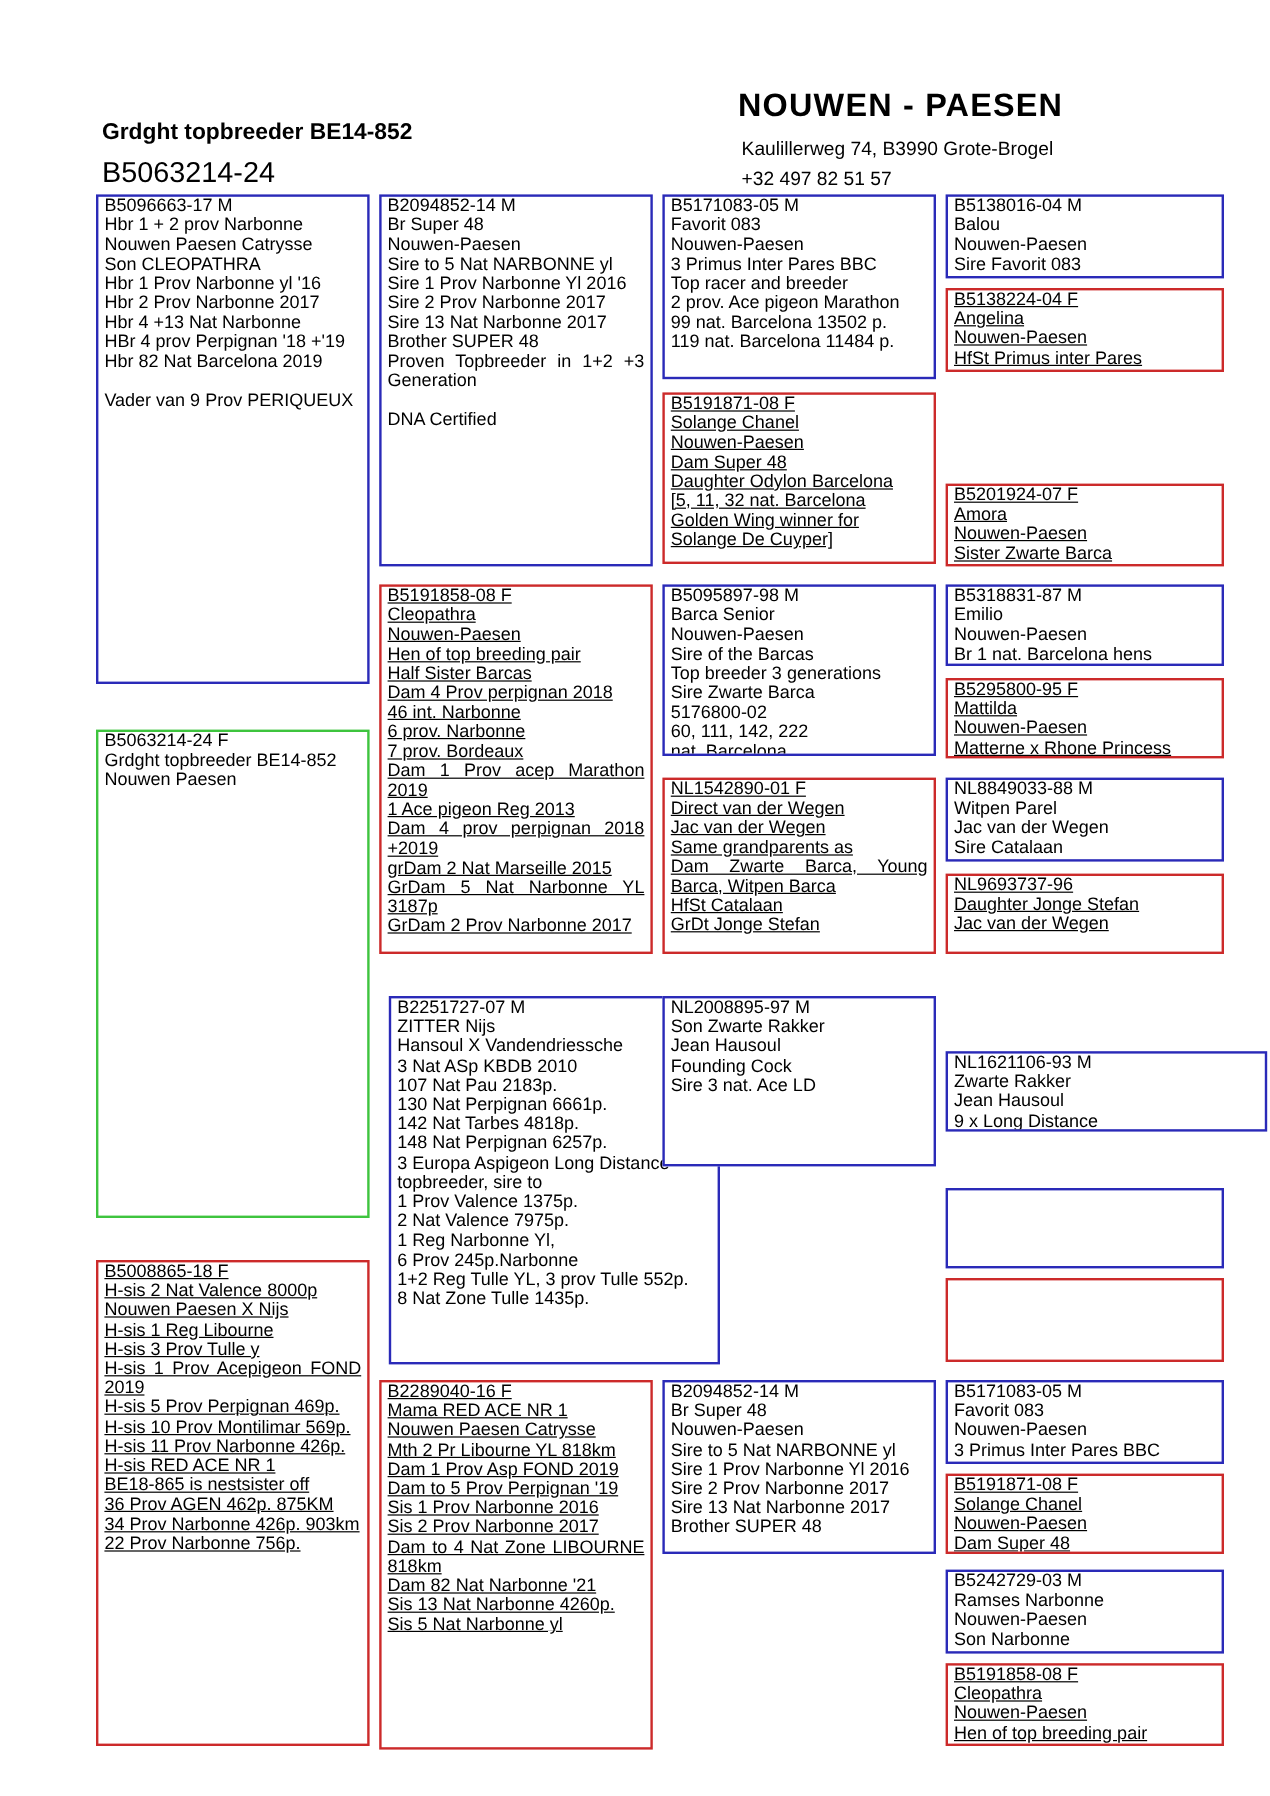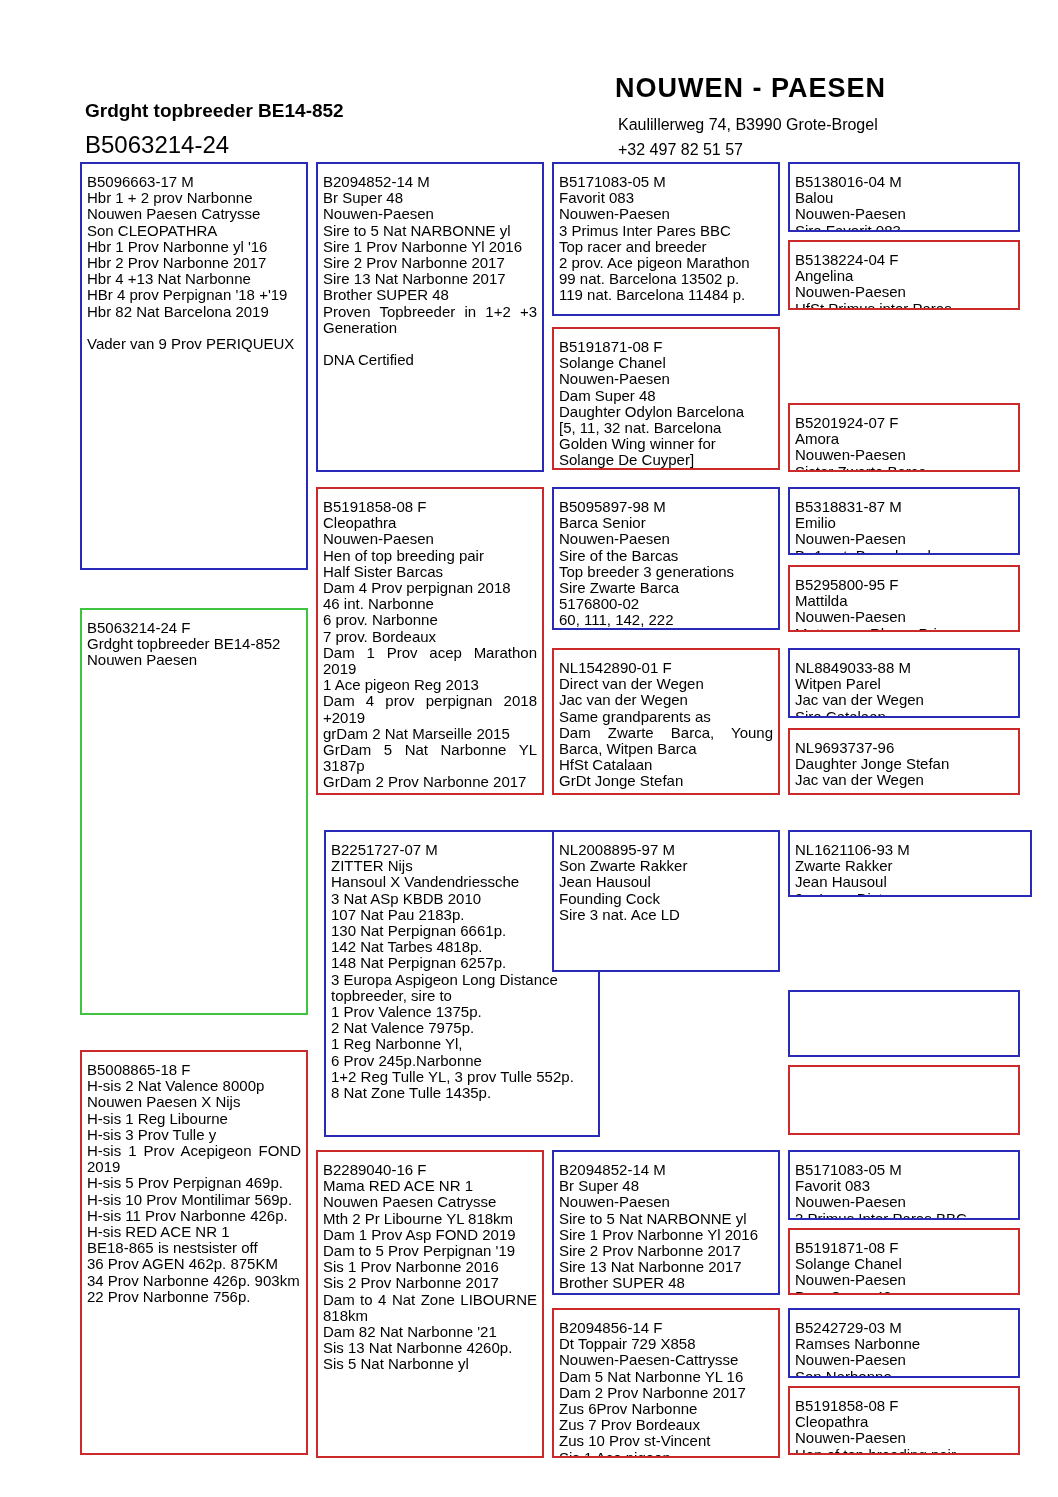--- a/index.html
+++ b/index.html
@@ -31,29 +31,29 @@
   }
   .hdr-phone {
     position: absolute; left: 618px; top: 101px;
     font-size: 16px;
   }
   .box {
     position: absolute;
     box-sizing: border-box;
     border: 2px solid #000;
     background: #fff;
-    padding: 10px 5px 2px 5px;
+    padding: 0 5px 2px 5px;
     font-size: 15px;
     line-height: 16.2px;
     white-space: pre-line;
     text-align: justify;
     overflow: hidden;
   }
   .box.sire-line { border-color: var(--male-line, #2a2ab8); }
-  .box.dam-line  { border-color: var(--female-line, #cc2a2a); }
+  .box.dam-line  { border-color: var(--female-line, #cc2a2a); text-decoration: underline; }
   .box.subject   { border-color: var(--subject-line, #3ec43e); }
 </style>
 </head>
 <body>
 
 <div class="page">
 
   <div class="hdr-title-left">Grdght topbreeder BE14-852</div>
   <div class="hdr-ring-left">B5063214-24</div>
   <div class="hdr-breeder">NOUWEN - PAESEN</div>
@@ -182,29 +182,20 @@
 Founding Cock
 Sire 3 nat. Ace LD</div>
   <div class="box sire-line" style="left:552px; top:1110px; width:228px; height:145px">B2094852-14  M
 Br Super 48
 Nouwen-Paesen
 Sire to 5 Nat NARBONNE yl
 Sire 1 Prov Narbonne Yl 2016
 Sire 2 Prov Narbonne 2017
 Sire 13 Nat Narbonne 2017
 Brother SUPER 48</div>
-  <div class="box dam-line" style="left:552px; top:1268px; width:228px; height:150px">B2094856-14  F
-Dt Toppair 729 X858
-Nouwen-Paesen-Cattrysse
-Dam 5 Nat Narbonne YL 16
-Dam 2 Prov Narbonne 2017
-Zus 6Prov Narbonne
-Zus 7 Prov Bordeaux
-Zus 10 Prov st-Vincent
-Sis 1 Ace pigeon</div>
 
   <div class="box sire-line" style="left:788px; top:122px; width:232px; height:70px">B5138016-04  M
 Balou
 Nouwen-Paesen
 Sire Favorit 083</div>
   <div class="box dam-line" style="left:788px; top:200px; width:232px; height:70px">B5138224-04  F
 Angelina
 Nouwen-Paesen
 HfSt Primus inter Pares</div>
   <div class="box dam-line" style="left:788px; top:363px; width:232px; height:69px">B5201924-07  F
@@ -219,21 +210,21 @@
 Mattilda
 Nouwen-Paesen
 Matterne x Rhone Princess</div>
   <div class="box sire-line" style="left:788px; top:608px; width:232px; height:70px">NL8849033-88  M
 Witpen Parel
 Jac van der Wegen
 Sire Catalaan</div>
   <div class="box dam-line" style="left:788px; top:688px; width:232px; height:67px">NL9693737-96
 Daughter Jonge Stefan
 Jac van der Wegen</div>
-  <div class="box sire-line" style="left:788px; top:790px; width:244px; height:67px">NL1621106-93  M
+  <div class="box sire-line" style="left:788px; top:836px; width:268px; height:67px">NL1621106-93  M
 Zwarte Rakker
 Jean Hausoul
 9 x Long Distance</div>
   <div class="box sire-line" style="left:788px; top:950px; width:232px; height:67px"></div>
   <div class="box dam-line" style="left:788px; top:1025px; width:232px; height:70px"></div>
   <div class="box sire-line" style="left:788px; top:1110px; width:232px; height:70px">B5171083-05  M
 Favorit 083
 Nouwen-Paesen
 3 Primus Inter Pares BBC</div>
   <div class="box dam-line" style="left:788px; top:1188px; width:232px; height:67px">B5191871-08  F

